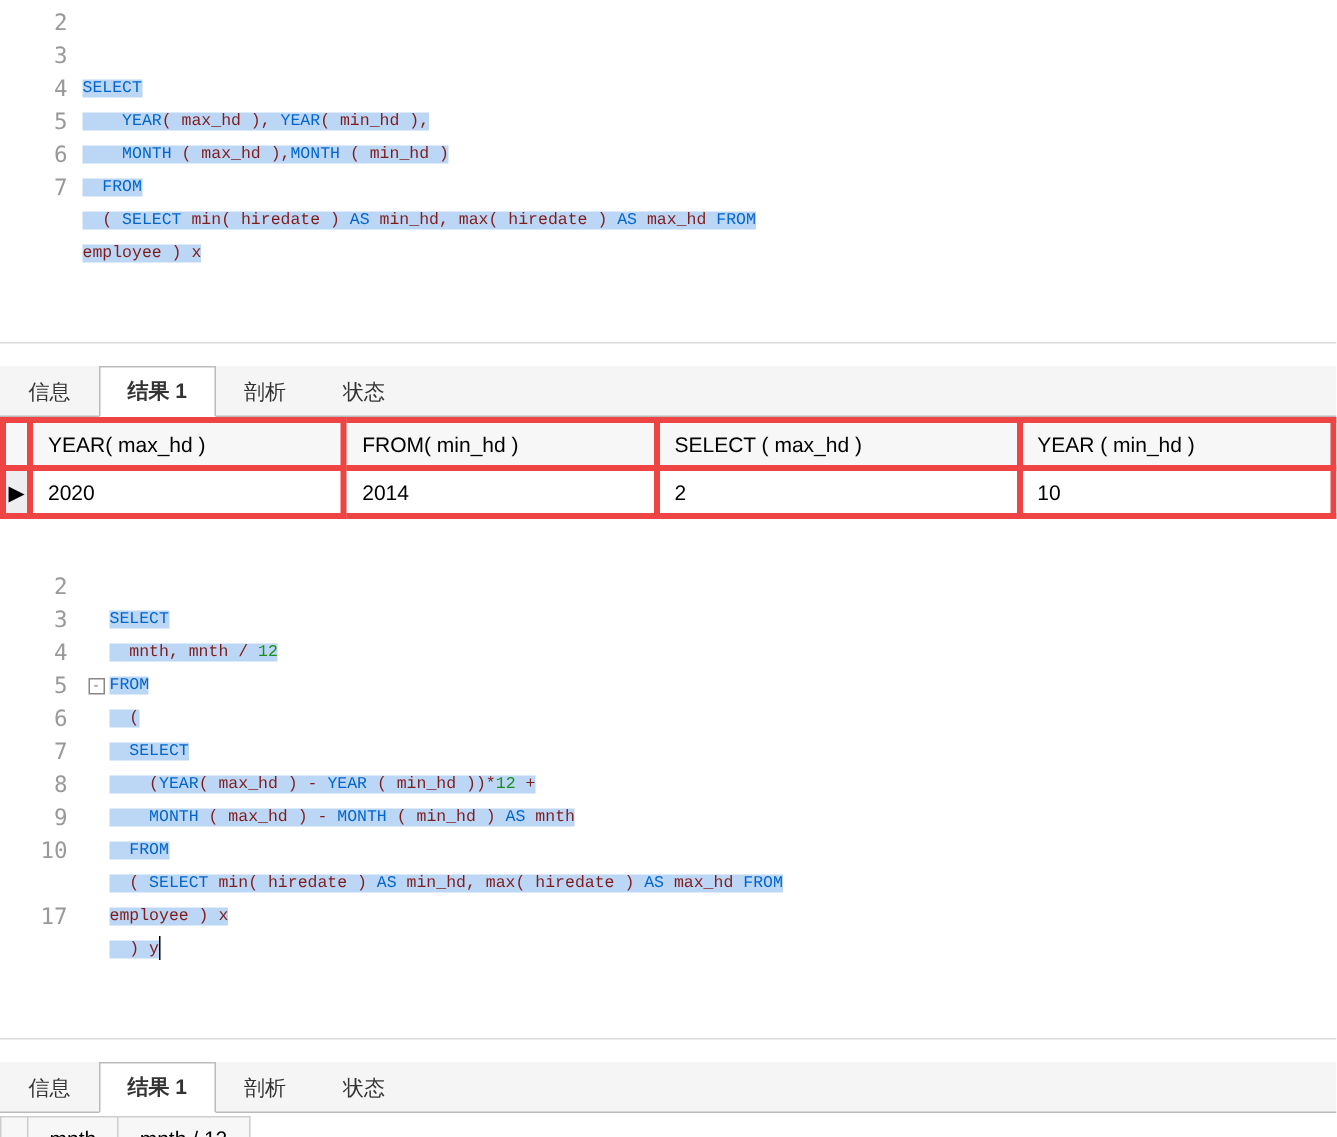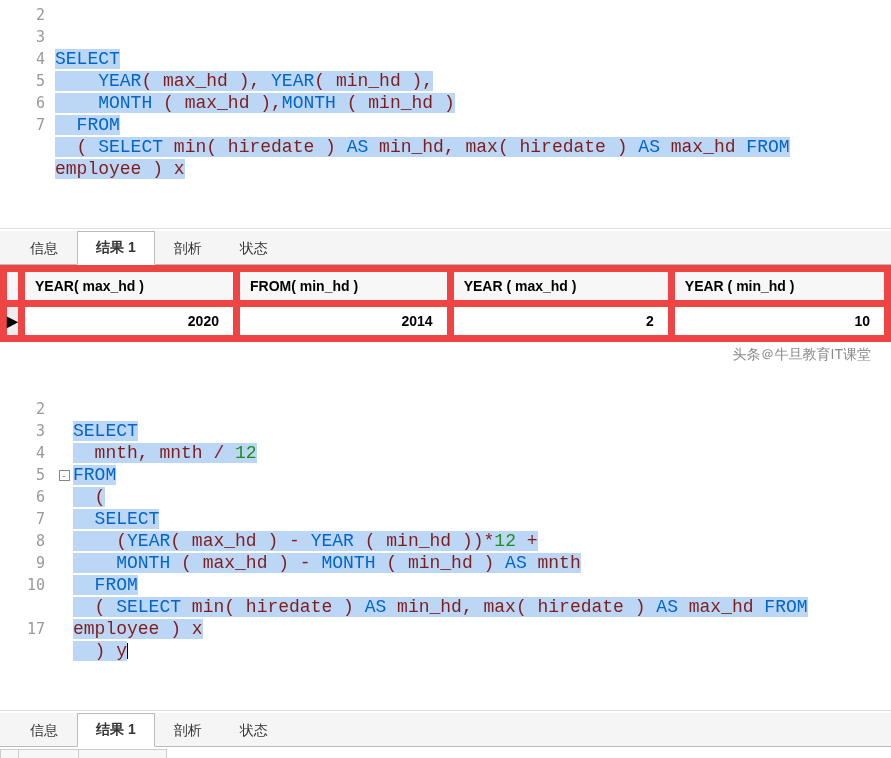--- a/index.html
+++ b/index.html
@@ -43,21 +43,21 @@
     width: 11px; height: 11px;
     border: 1px solid #888;
     line-height: 9px;
     font-size: 10px;
     text-align: center;
     vertical-align: middle;
     cursor: pointer;
   }
   .code-lines {
     font-family: Consolas, "Courier New", monospace;
-    font-size: 18px;
+    font-size: 11px;
     line-height: 22px;
     flex: 1;
     white-space: pre;
   }
   .code-lines .line { height: 22px; display: block; }
   .hl {
     background: #bcd6f5;
     display: inline;
   }
   .kw { color: #0066cc; font-weight: normal; }
@@ -68,22 +68,21 @@
     border-left: 1px solid #000;
     height: 16px;
     vertical-align: middle;
   }
   .tabs {
     display: flex;
     border-bottom: 1px solid #bbb;
     background: #f5f5f5;
     height: 34px;
     align-items: flex-end;
-    margin-top: 2px;
-    padding-left: 11px;
+    margin-top: 15px;
   }
   .tab {
     padding: 7px 18px;
     font-size: 14px;
     color: #333;
     cursor: pointer;
     border: 1px solid transparent;
     border-bottom: none;
     position: relative;
     top: 1px;
@@ -92,28 +91,28 @@
     background: #fff;
     border: 1px solid #bbb;
     border-bottom: 1px solid #fff;
     font-weight: bold;
   }
   .result-table {
     border-collapse: collapse;
     width: 100%;
   }
   .result-table th, .result-table td {
-    border: 7px solid #ef4444;
+    border: 4px solid #ef4444;
     padding: 6px 10px;
     text-align: left;
     font-size: 14px;
-    font-weight: bold;
+    font-weight: normal;
   }
   .result-table th { background: #f7f7f7; }
-  .result-table td { text-align: right; padding-right: 14px; }
+  .result-table td { padding-right: 14px; }
   .row-ptr {
     width: 18px;
     text-align: center !important;
     padding: 0 !important;
     background: #eee;
     color: #000;
   }
   .row-ptr-head { width: 18px; padding:0 !important; background: #eee;}
   .watermark {
     text-align: right;
@@ -155,33 +154,32 @@
     <div class="tab">剖析</div>
     <div class="tab">状态</div>
   </div>
 
   <table class="result-table">
     <tbody>
         <tr>
       <th class="row-ptr-head"></th>
       <th>YEAR( max_hd )</th>
       <th>FROM( min_hd )</th>
-      <th>YEAR ( max_hd )</th>
+      <th>SELECT ( max_hd )</th>
       <th>YEAR ( min_hd )</th>
     </tr>
     <tr>
       <td class="row-ptr">▶</td>
       <td>2020</td>
       <td>2014</td>
       <td>2</td>
       <td>10</td>
     </tr>
   </tbody>
     </table>
-  <div class="watermark">头条＠牛旦教育IT课堂</div>
 </div>
 
 <div class="block">
   <div class="code-editor">
     <div class="gutter">
       <div class="ln">2</div>
       <div class="ln">3</div>
       <div class="ln">4</div>
       <div class="ln">5</div>
       <div class="ln">6</div>

